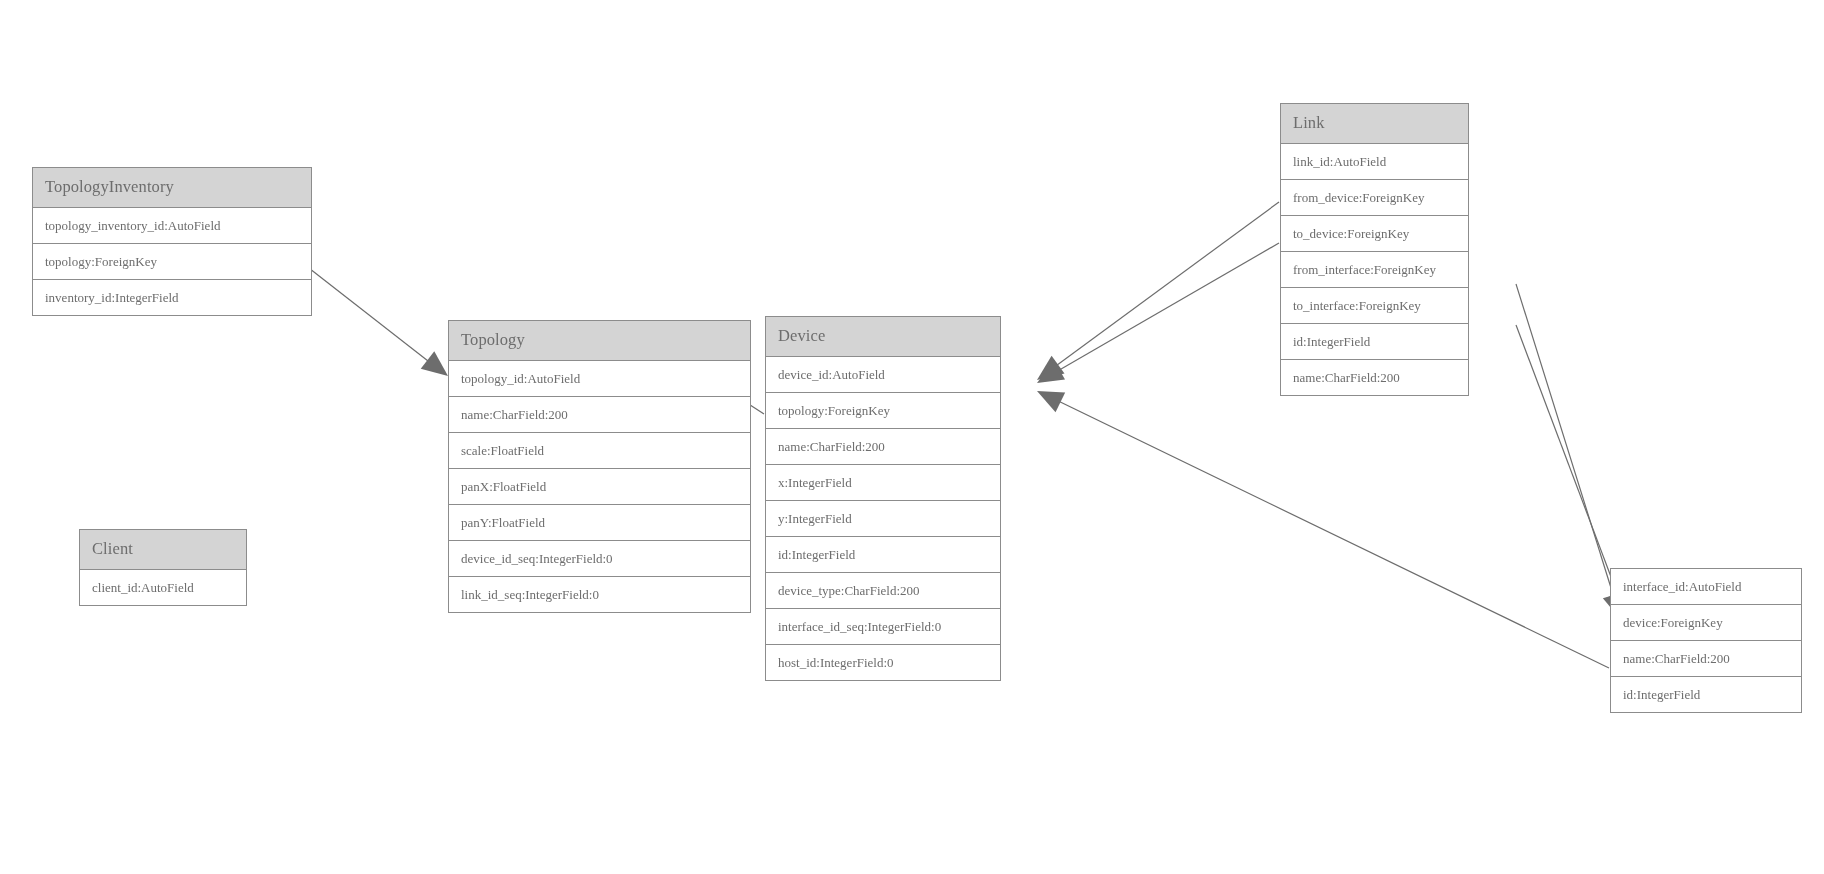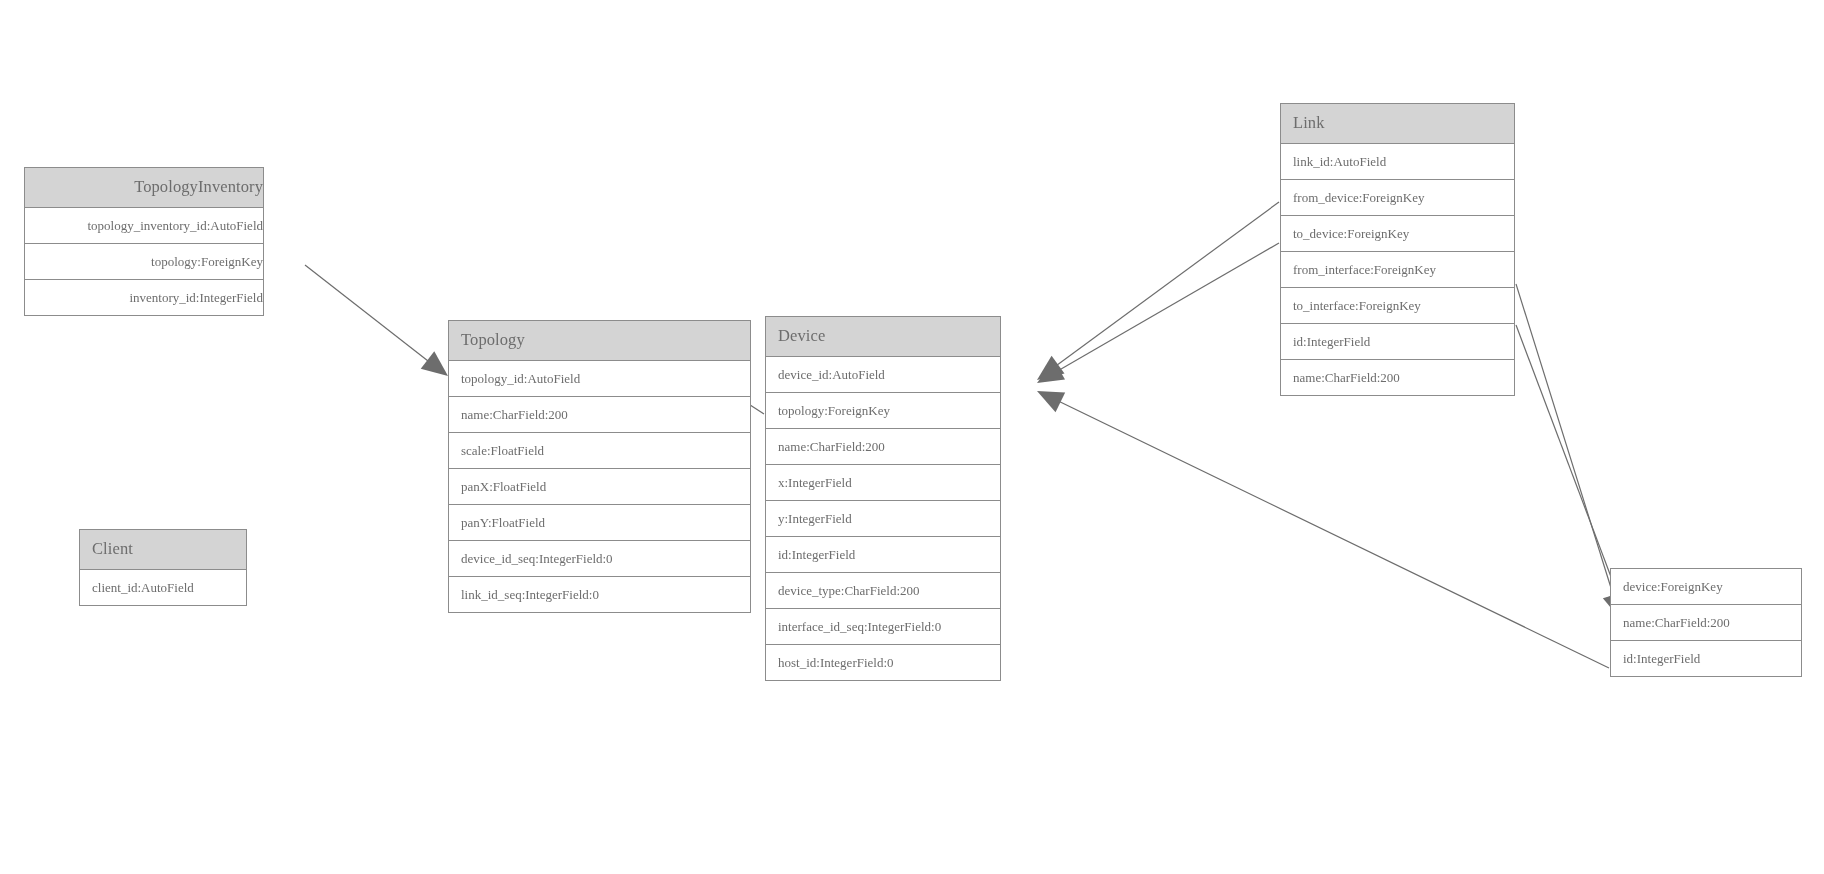--- a/index.html
+++ b/index.html
@@ -88,21 +88,21 @@
       <g>
         <path d="M 1516,284 L 1617,607" stroke="#6d6d6d" stroke-width="1.2" fill="none"></path>
         <polygon points="0,0 -26,-11 -26,11" fill="#6d6d6d" transform="translate(1621,620) rotate(73)"></polygon>
       </g>
       <g>
         <path d="M 1516,325 L 1622,606" stroke="#6d6d6d" stroke-width="1.2" fill="none"></path>
         <polygon points="0,0 -26,-11 -26,11" fill="#6d6d6d" transform="translate(1626,618) rotate(69)"></polygon>
       </g>
     </svg>
   <div id="entity-layer">
-      <div class="entity" style="left: 24px; top: 167px; width: 240px; text-align: right;">
+      <div class="entity" style="left: 32px; top: 167px; width: 280px;">
         <div class="entity-header">TopologyInventory</div>
         <div class="entity-rows">
           <div class="entity-row">topology_inventory_id:AutoField</div>
           <div class="entity-row">topology:ForeignKey</div>
           <div class="entity-row">inventory_id:IntegerField</div>
         </div>
       </div>
       <div class="entity" style="left: 79px; top: 529px; width: 168px;">
         <div class="entity-header">Client</div>
         <div class="entity-rows">
@@ -128,33 +128,34 @@
           <div class="entity-row">topology:ForeignKey</div>
           <div class="entity-row">name:CharField:200</div>
           <div class="entity-row">x:IntegerField</div>
           <div class="entity-row">y:IntegerField</div>
           <div class="entity-row">id:IntegerField</div>
           <div class="entity-row">device_type:CharField:200</div>
           <div class="entity-row">interface_id_seq:IntegerField:0</div>
           <div class="entity-row">host_id:IntegerField:0</div>
         </div>
       </div>
-      <div class="entity" style="left: 1280px; top: 103px; width: 235px;">
+      <div class="entity" style="left: 1280px; top: 103px; width: 189px;">
         <div class="entity-header">Link</div>
         <div class="entity-rows">
           <div class="entity-row">link_id:AutoField</div>
           <div class="entity-row">from_device:ForeignKey</div>
           <div class="entity-row">to_device:ForeignKey</div>
           <div class="entity-row">from_interface:ForeignKey</div>
           <div class="entity-row">to_interface:ForeignKey</div>
           <div class="entity-row">id:IntegerField</div>
           <div class="entity-row">name:CharField:200</div>
         </div>
       </div>
       <div class="entity" style="left: 1610px; top: 568px; width: 192px;">
         <div class="entity-rows">
+          <div class="entity-row">interface_id:AutoField</div>
           <div class="entity-row">device:ForeignKey</div>
           <div class="entity-row">name:CharField:200</div>
           <div class="entity-row">id:IntegerField</div>
         </div>
       </div>
     </div>
 </div>
 
 </body></html>

